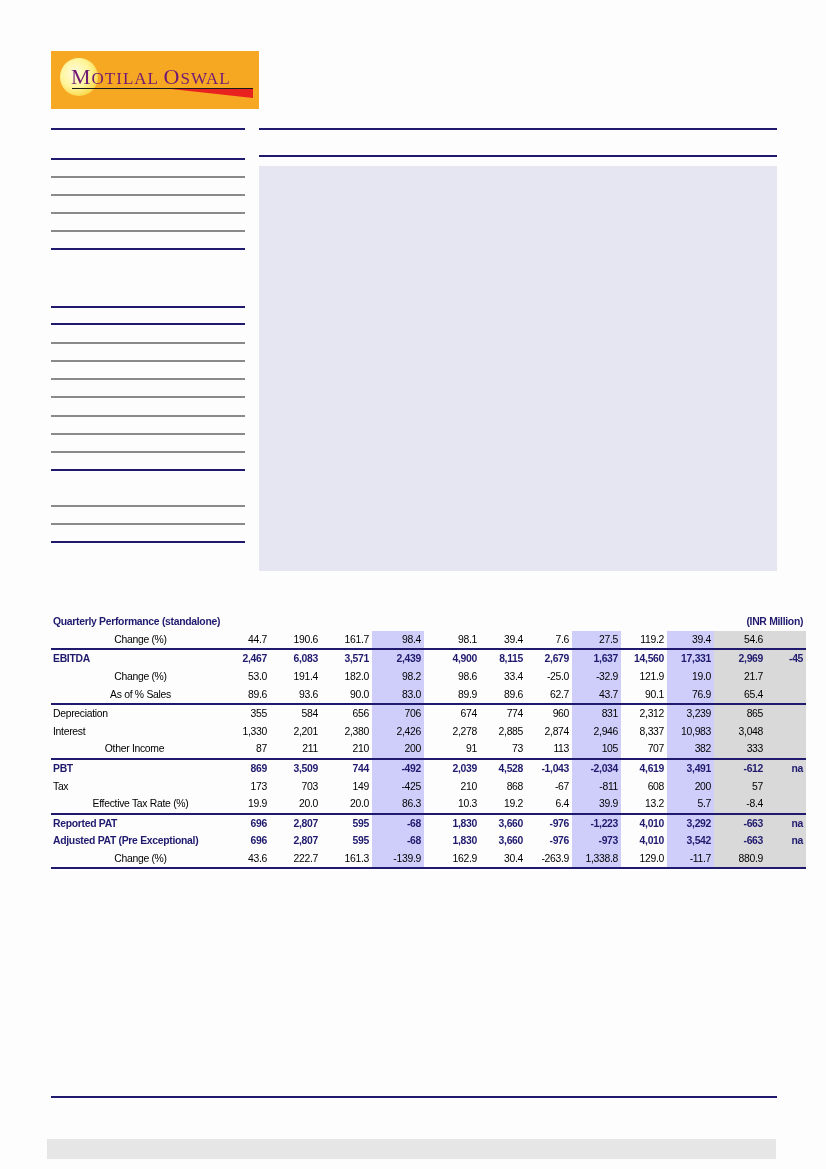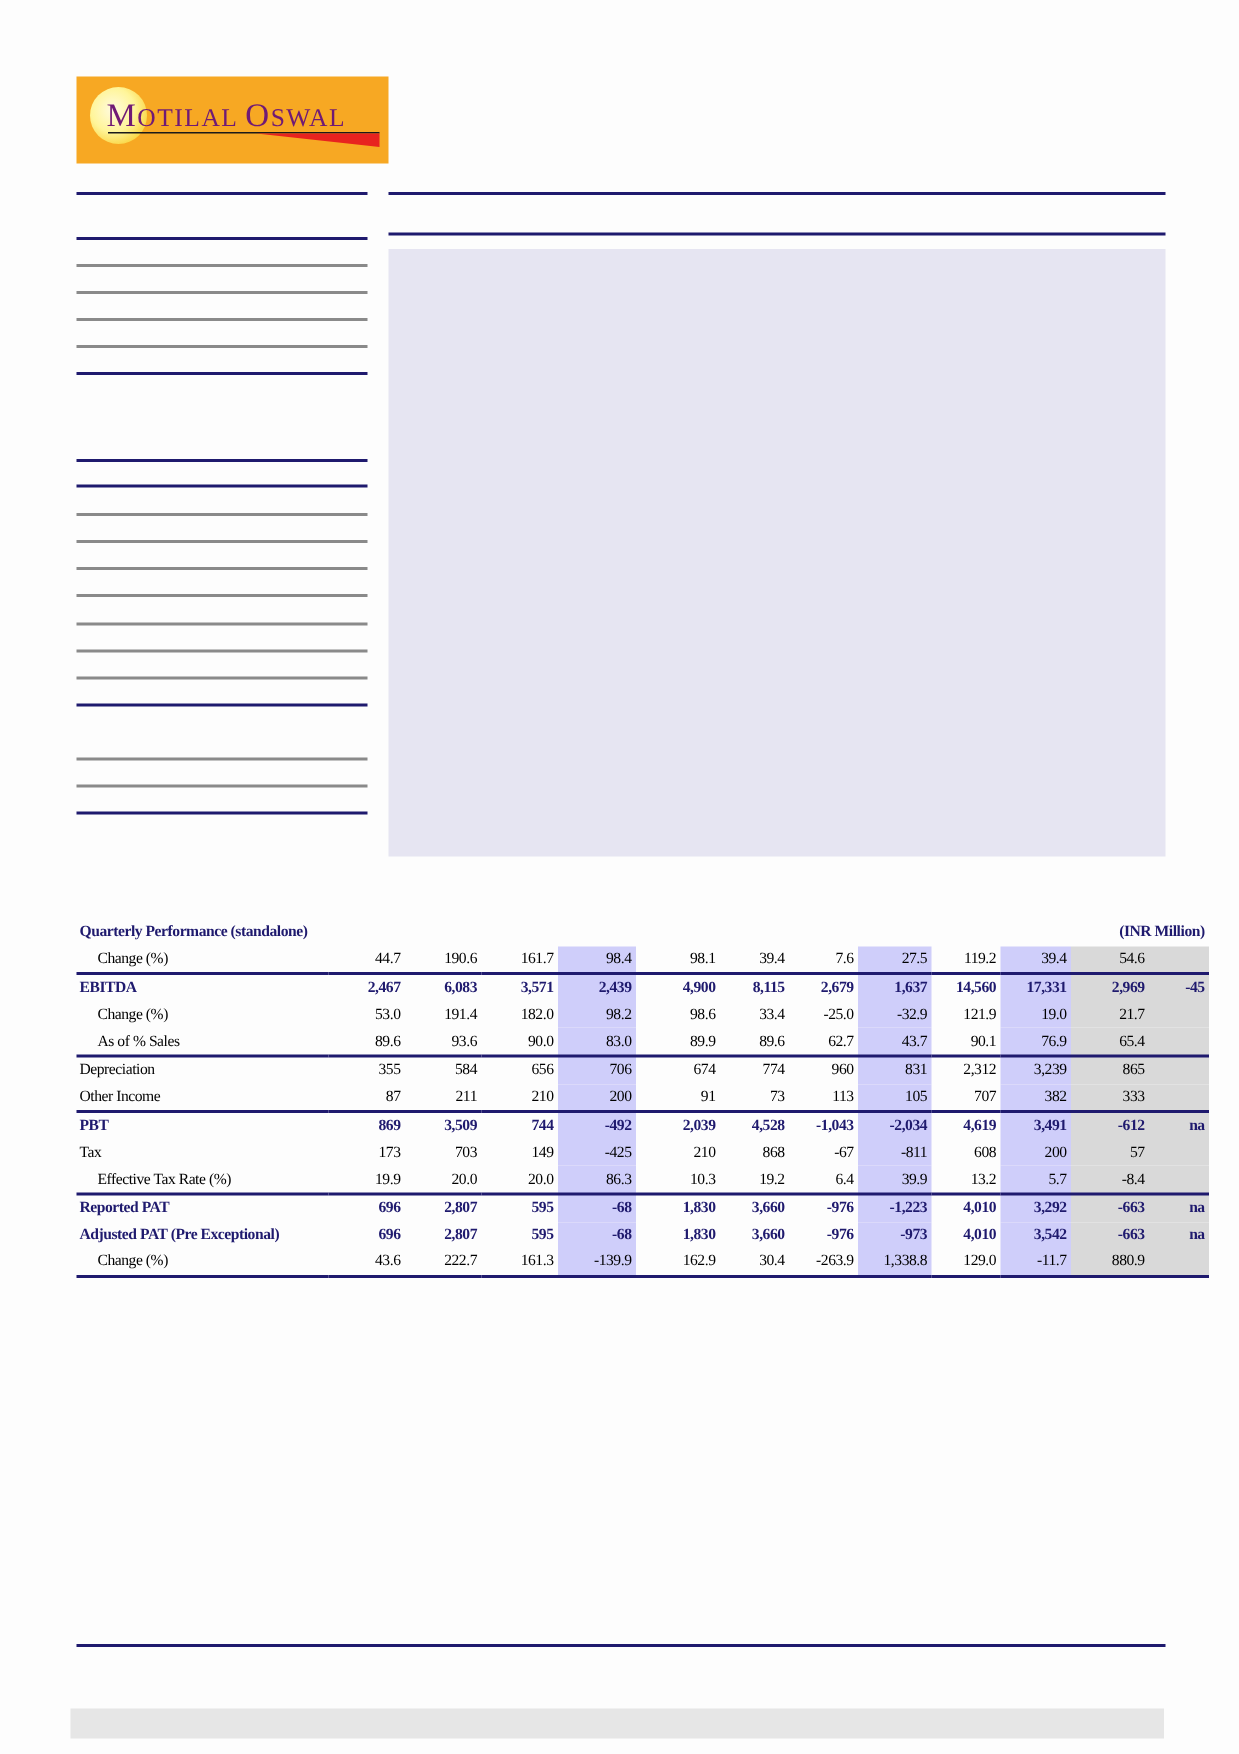--- a/index.html
+++ b/index.html
@@ -14,24 +14,24 @@
                 font-size:17px; letter-spacing:1px; color:#701a75; white-space:nowrap; }
   #logo .name .cap { font-size:22px; }
   #logo .uline { position:absolute; left:21px; top:37px; width:181px; height:1px; background:#1a1a1a; }
   #logo .swoosh { position:absolute; left:120px; top:38px; width:0; height:0;
                   border-top:9px solid #e8231f; border-left:82px solid transparent; }
   .rule-navy { height:2px; background:#1f1a6e; }
   .rule-grey { height:2px; background:#8a8a8a; }
   #summary-panel { left:259px; top:166px; width:518px; height:405px; background:#e6e5f2; }
   
   #qp-table { left:51px; top:613px; width:726px; border-collapse:collapse; table-layout:fixed;
-              font-family:Liberation Serif, serif; font-size:10.4px; letter-spacing:-0.3px; }
+              font-family:Liberation Sans, sans-serif; font-size:10.4px; letter-spacing:-0.3px; }
   #qp-table td { padding:0 3px 0 2px; height:17.6px; white-space:nowrap; text-align:right; }
   #qp-table td.lbl { text-align:left; }
-  #qp-table td.ind { padding-left:14px; }
+  #qp-table td.ind { padding-left:14px;text-align:center; }
   .bold { font-weight:bold; color:#1f1a6e; }
   .navy { color:#1f1a6e; }
   .sh4q { background:#cfcefa; }
   .shgrey { background:#d9d9d9; }
   tr.bb td { border-bottom:2px solid #1f1a6e; }
   .grp { text-align:center !important; }
   .grp-line { border-bottom:2px solid #1f1a6e; }
   #footer-rule { left:51px; top:1096px; width:726px; }
   #footer-band { left:47px; top:1139px; width:729px; height:20px; background:#e6e6e6; }
 </style>
@@ -168,22 +168,38 @@
         <td></td>
         <td class="">674</td>
         <td class="">774</td>
         <td class="">960</td>
         <td class="sh4q">831</td>
         <td class="">2,312</td>
         <td class="sh4q">3,239</td>
         <td class="shgrey">865</td>
         <td class="shgrey"></td>
       </tr>
-      <tr class="bb">
-        <td class="lbl navy" style="color: rgb(0, 0, 0);">Other Income</td>
+      <tr>
+        <td class="lbl navy" style="color: rgb(0, 0, 0);">Interest</td>
+        <td class="">1,330</td>
+        <td class="">2,201</td>
+        <td class="">2,380</td>
+        <td class="sh4q">2,426</td>
+        <td></td>
+        <td class="">2,278</td>
+        <td class="">2,885</td>
+        <td class="">2,874</td>
+        <td class="sh4q">2,946</td>
+        <td class="">8,337</td>
+        <td class="sh4q">10,983</td>
+        <td class="shgrey">3,048</td>
+        <td class="shgrey"></td>
+      </tr>
+      <tr class="bb">
+        <td class="lbl navy" style="color: rgb(0, 0, 0); text-align: center;">Other Income</td>
         <td class="">87</td>
         <td class="">211</td>
         <td class="">210</td>
         <td class="sh4q">200</td>
         <td></td>
         <td class="">91</td>
         <td class="">73</td>
         <td class="">113</td>
         <td class="sh4q">105</td>
         <td class="">707</td>

